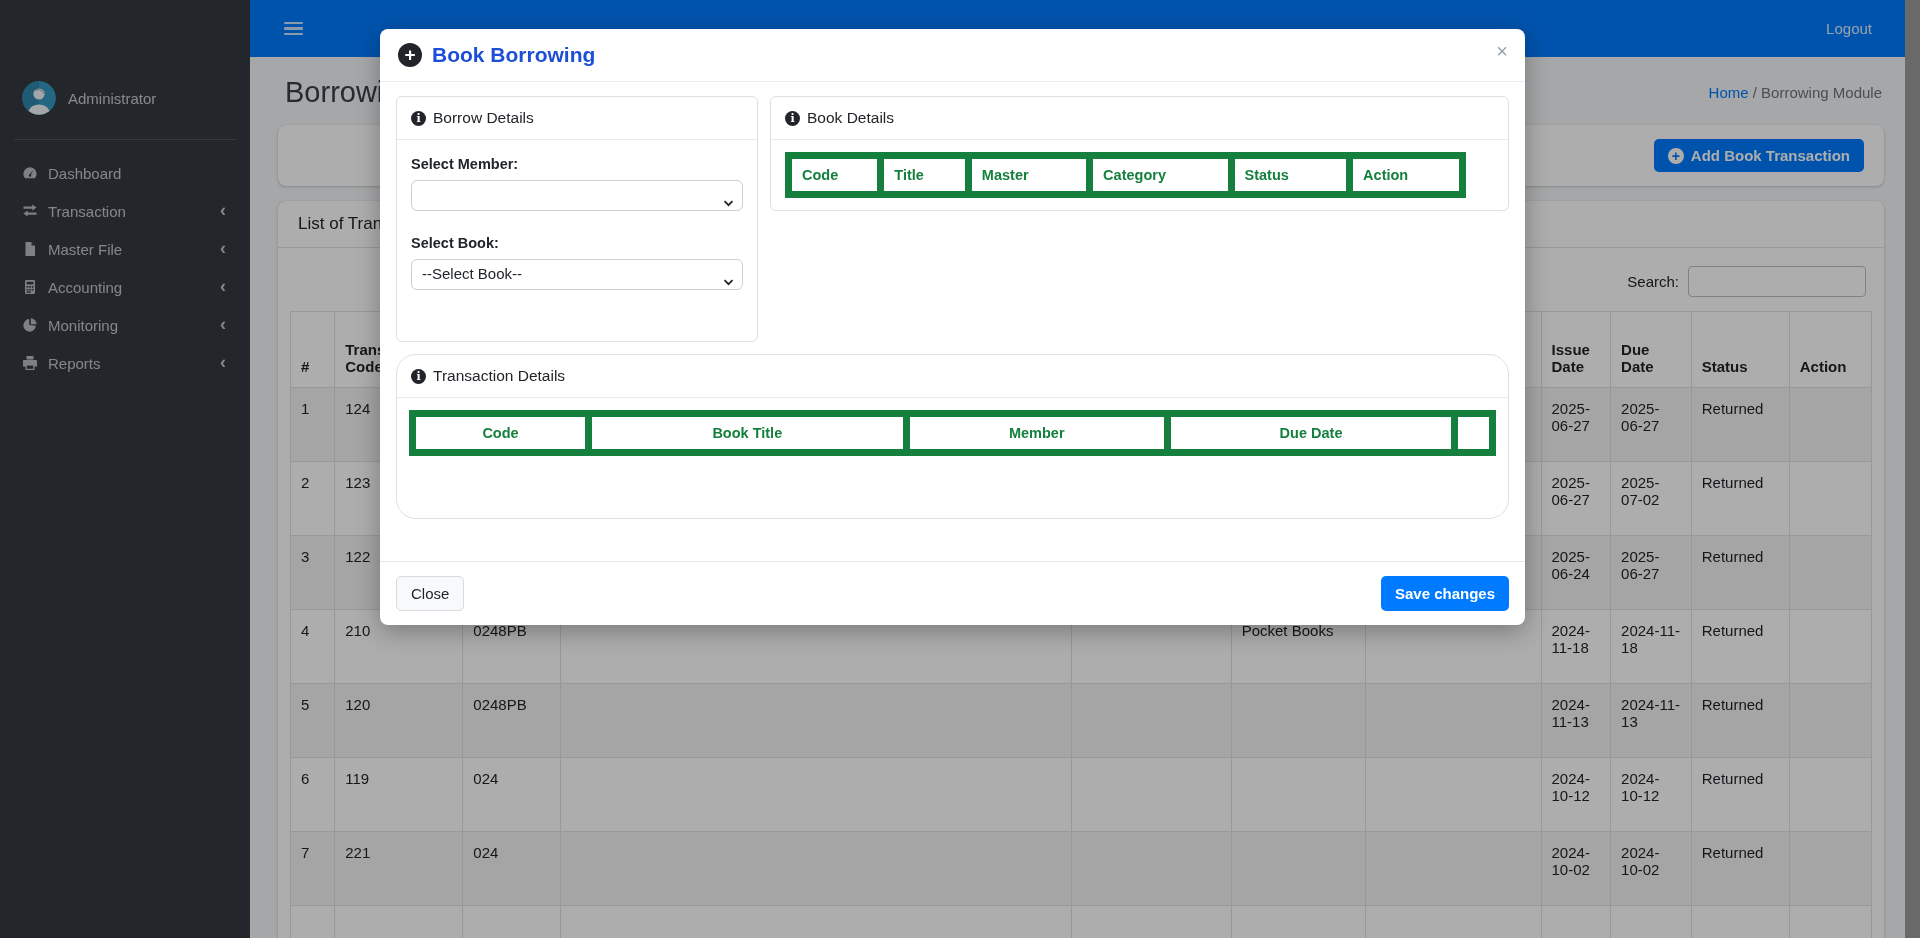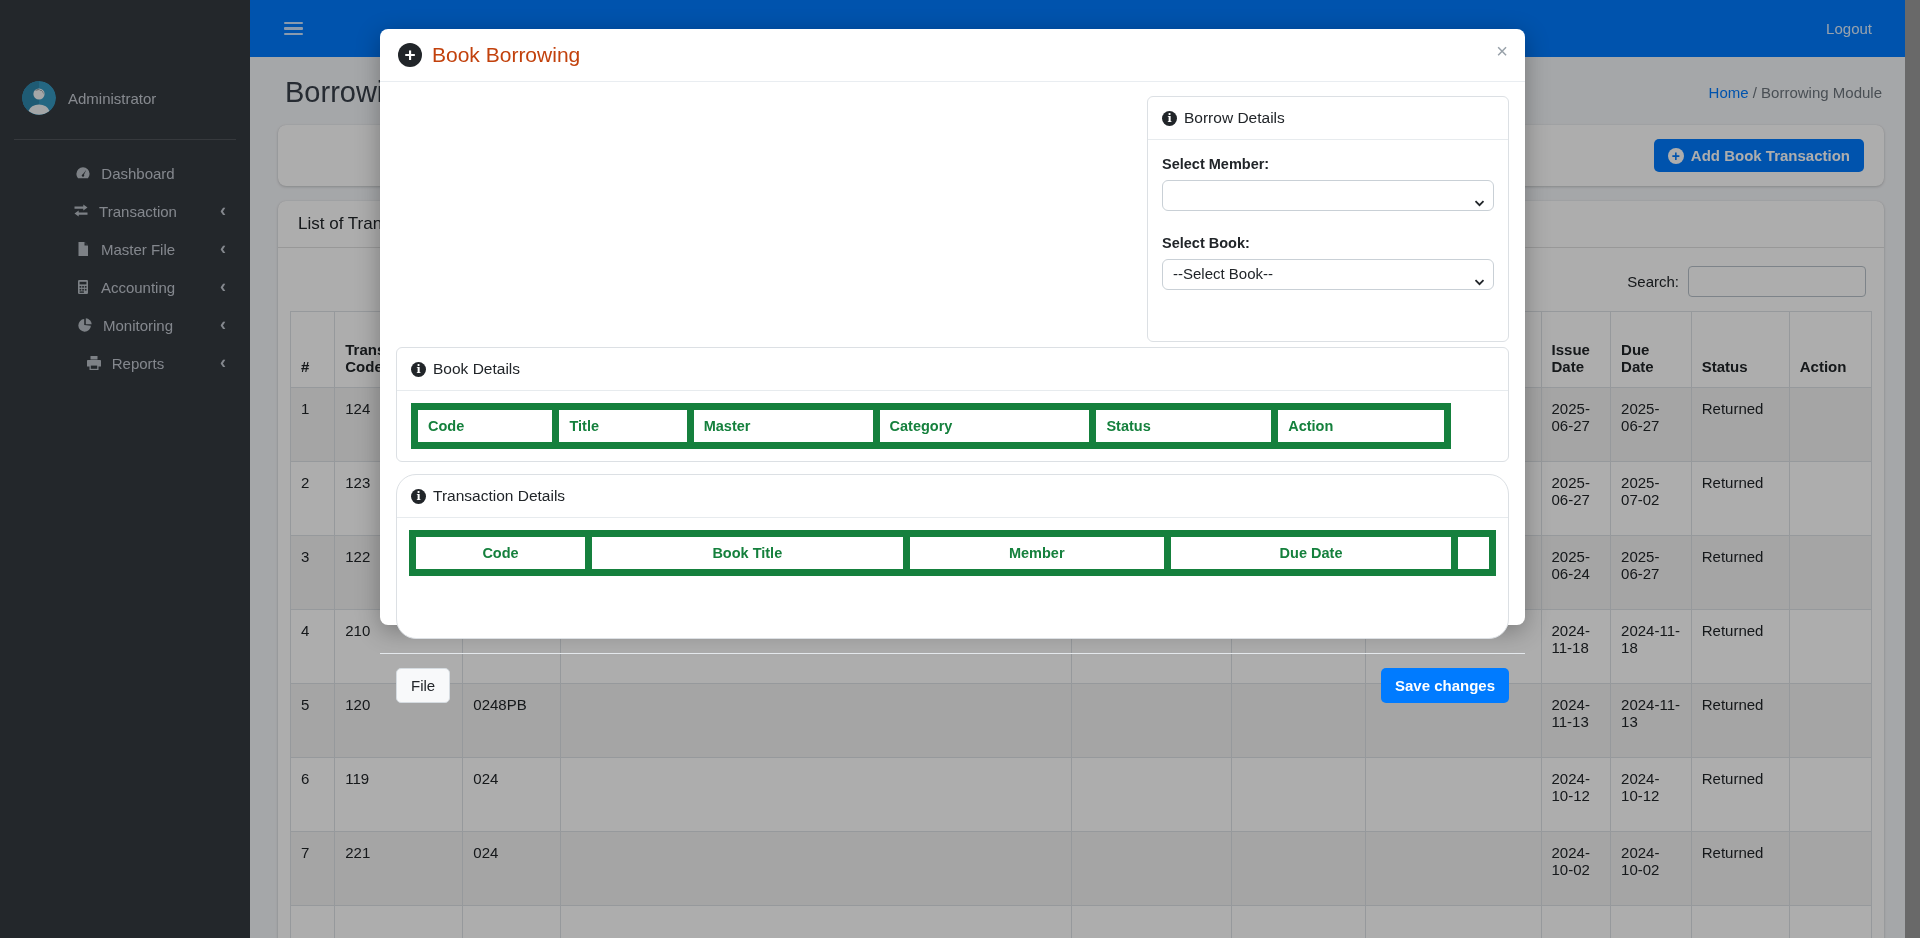--- a/index.html
+++ b/index.html
@@ -6,21 +6,21 @@
   html,body { width:1920px; height:938px; overflow:hidden; font-family:"Liberation Sans",sans-serif; }
   .app { position:relative; width:1920px; height:938px; background:#f4f6f9; overflow:hidden; }
 
   
   .sidebar { position:absolute; left:0; top:0; bottom:0; width:250px; background:#343a40; z-index:10; }
   .brand { height:57px; }
   .user-panel { display:flex; align-items:center; gap:12px; margin:0 14px; padding:24px 8px 24px 8px; border-bottom:1px solid rgba(255,255,255,.14); }
   .avatar { width:34px; height:34px; border-radius:50%; overflow:hidden; flex:none; }
   .user-name { color:#c6cbd3; font-size:15px; }
   .nav { list-style:none; margin:14px 0 0; padding:0; }
-  .nav-item { display:flex; align-items:center; position:relative; padding:11px 22px; color:#c2c7d0; font-size:15px; cursor:pointer;justify-content:center; }
+  .nav-item { display:flex; align-items:center; position:relative; padding:11px 22px; color:#c2c7d0; font-size:15px; cursor:pointer; }
   .nav-icon { width:17px; height:16px; margin-right:9px; display:inline-flex; align-items:center; }
   .nav-label { line-height:1; }
   .chev { position:absolute; right:24px; top:50%; transform:translateY(-54%); font-size:18px; font-weight:bold; color:#c2c7d0; }
 
   
   .main { margin-left:250px; margin-right:15px; height:100%; }
   .navbar { height:57px; background:#007bff; display:flex; align-items:center; padding:0 33px 0 34px; }
   .burger { width:19px; cursor:pointer; }
   .burger div { height:2.4px; background:rgba(255,255,255,.8); margin:3.2px 0; border-radius:1px; }
   .logout { margin-left:auto; color:rgba(255,255,255,.87); font-size:15px; cursor:pointer; }
@@ -50,25 +50,25 @@
 
   
   .scrollbar-strip { position:absolute; right:0; top:0; bottom:0; width:15px; background:#9b9b9b; z-index:30; }
   .backdrop { position:absolute; inset:0; background:rgba(0,0,0,.32); z-index:40; }
 
   
   .modal { position:absolute; left:380px; top:29px; width:1145px; height:596px; background:#fff; border-radius:8px; box-shadow:0 6px 24px rgba(0,0,0,.3); z-index:50; display:flex; flex-direction:column; }
   .modal-header { position:relative; display:flex; align-items:center; gap:10px; padding:14px 18px; border-bottom:1px solid #e9edf1; }
   .plus-circle { width:24px; height:24px; border-radius:50%; background:#212529; color:#fff; text-align:center; flex:none; }
   .plus-circle::before { content:"+"; font-size:19px; font-weight:bold; line-height:23px; }
-  .modal-title { font-size:21px; font-weight:400; color:#c2410c; }
+  .modal-title { font-size:21px; font-weight:700; color:#1d4ed8; }
   .modal-x { position:absolute; top:12px; right:17px; font-size:20px; color:#98a1a9; cursor:pointer; line-height:1; }
 
   .modal-body { flex:1; padding:14px 16px; }
-  .cards-row { display:flex; gap:5px; align-items:flex-end;flex-direction:column; }
+  .cards-row { display:flex; gap:12px; align-items:flex-start; }
   .mini-card { border:1px solid #dce0e4; border-radius:6px; background:#fff; }
   .mini-header { padding:12px 14px; border-bottom:1px solid #e7ebee; font-size:15.5px; color:#212529; display:flex; align-items:center; }
   .info-icon { width:15px; height:15px; border-radius:50%; background:#212529; color:#fff; font-size:11px; font-weight:bold; font-family:"DejaVu Serif",serif; line-height:15px; text-align:center; margin-right:7px; flex:none; }
   .info-icon::before { content:"i"; }
   .mini-body { padding:12px 14px; }
 
   .borrow-card { width:362px; height:246px; }
   .borrow-card .mini-body { padding:14px 14px; }
   .form-group-2 { margin-top:24px; }
   .form-label { font-size:14.5px; font-weight:bold; color:#212529; margin:2px 0 8px; }
@@ -451,18 +451,18 @@
                   <th>Due Date</th>
                   <th></th>
                 </tr>
               </thead>
             </table>
         </div>
       </div>
     </div>
 
     <div class="modal-footer">
-      <button class="btn-close-modal">File</button>
+      <button class="btn-close-modal">Close</button>
       <button class="btn-save">Save changes</button>
     </div>
   </div>
 
 </div>
 
 </body></html>

